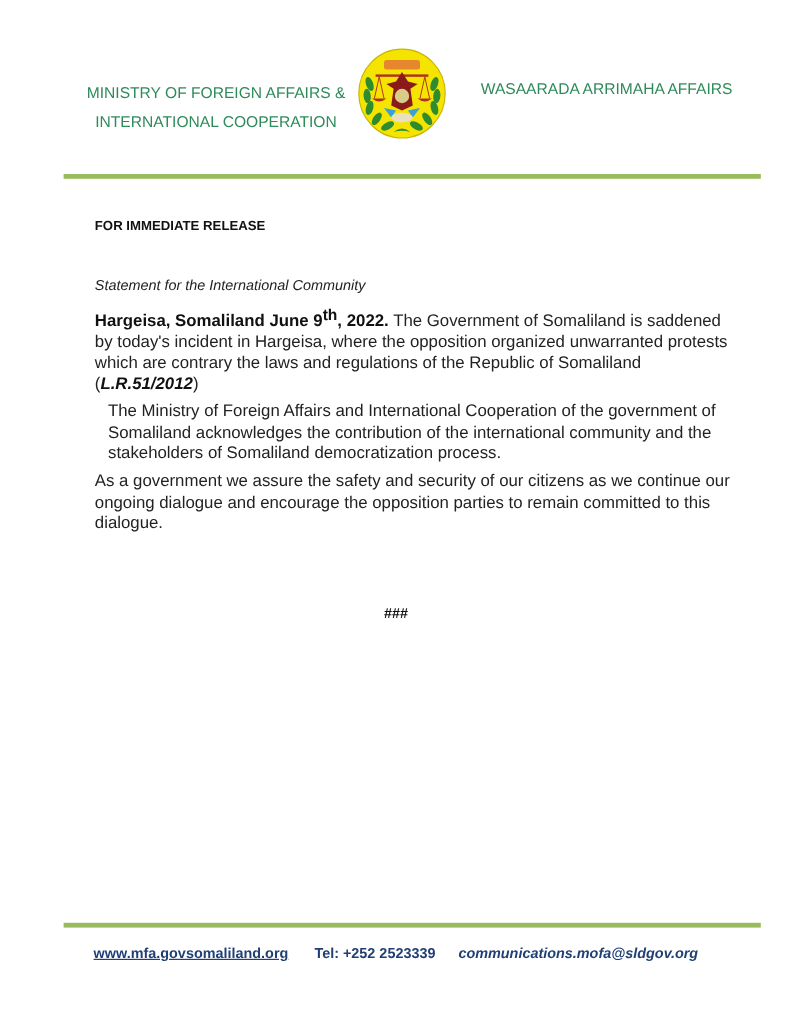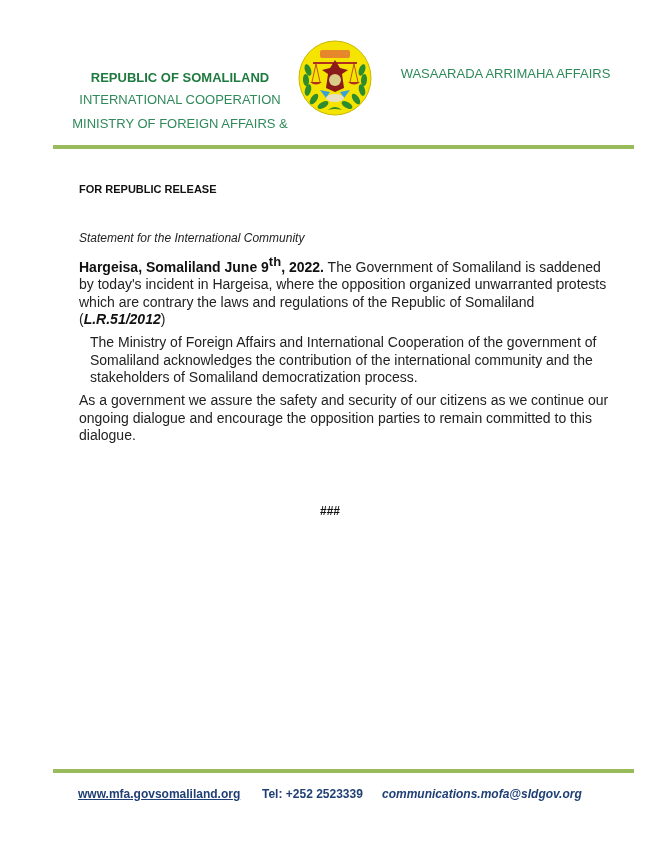--- a/index.html
+++ b/index.html
@@ -52,23 +52,22 @@
       position: absolute; top: 787px; font-size: 12px; font-weight: bold;
     }
     .f-web { left: 78px; color: #1f3f75; text-decoration: underline; }
     .f-tel { left: 262px; color: #1f3f75; }
     .f-mail { left: 382px; color: #1f3f75; font-style: italic; }
   </style>
 </head>
 <body>
 
 <div class="hdr-left">
-  <p class="hdr-title">REPUBLIC OF SOMALILAND</p>
+  <p class="hdr-line">MINISTRY OF FOREIGN AFFAIRS &amp;</p>
   <p class="hdr-line">INTERNATIONAL COOPERATION</p>
-  <p class="hdr-line">MINISTRY OF FOREIGN AFFAIRS &amp;</p>
 </div>
 
 <div class="emblem">
   <svg width="74" height="76" viewBox="0 0 74 76">
     <ellipse cx="37" cy="38" rx="36" ry="37" fill="#f5e400" stroke="#c9b800" stroke-width="1"></ellipse>
 
     <g fill="#2e8b2e">
       <ellipse cx="10" cy="30" rx="3" ry="6" transform="rotate(-20 10 30)"></ellipse>
       <ellipse cx="8" cy="40" rx="3" ry="6" transform="rotate(-5 8 40)"></ellipse>
       <ellipse cx="10" cy="50" rx="3" ry="6" transform="rotate(15 10 50)"></ellipse>
@@ -100,21 +99,21 @@
     <ellipse cx="37" cy="58" rx="9" ry="4" fill="#e8e0c0"></ellipse>
   </svg>
 </div>
 
 <div class="hdr-right">
   <p class="hdr-line" style="white-space:pre">WASAARADA ARRIMAHA AFFAIRS</p>
 </div>
 
 <div class="rule top"></div>
 
-<div class="release">FOR REPUBLIC RELEASE</div>
+<div class="release">FOR IMMEDIATE RELEASE</div>
 <div class="subtitle">Statement for the International Community</div>
 
 <div class="body-text p1">
   <b><span>Hargeisa, Somaliland June 9</span><sup style="font-size:13px">th</sup><span>, 2022.</span></b><span> The Government of Somaliland is saddened by today's incident in Hargeisa, where the opposition organized unwarranted protests which are contrary the laws and regulations of the Republic of Somaliland (</span><b><i>L.R.51/2012</i></b><span>)</span>
 </div>
 
 <div class="body-text p2">The Ministry of Foreign Affairs and International Cooperation of the government of Somaliland acknowledges the contribution of the international community and the stakeholders of Somaliland democratization process.</div>
 <div class="body-text p3">As a government we assure the safety and security of our citizens as we continue our ongoing dialogue and encourage the opposition parties to remain committed to this dialogue.</div>
 
 <div class="hash">###</div>

